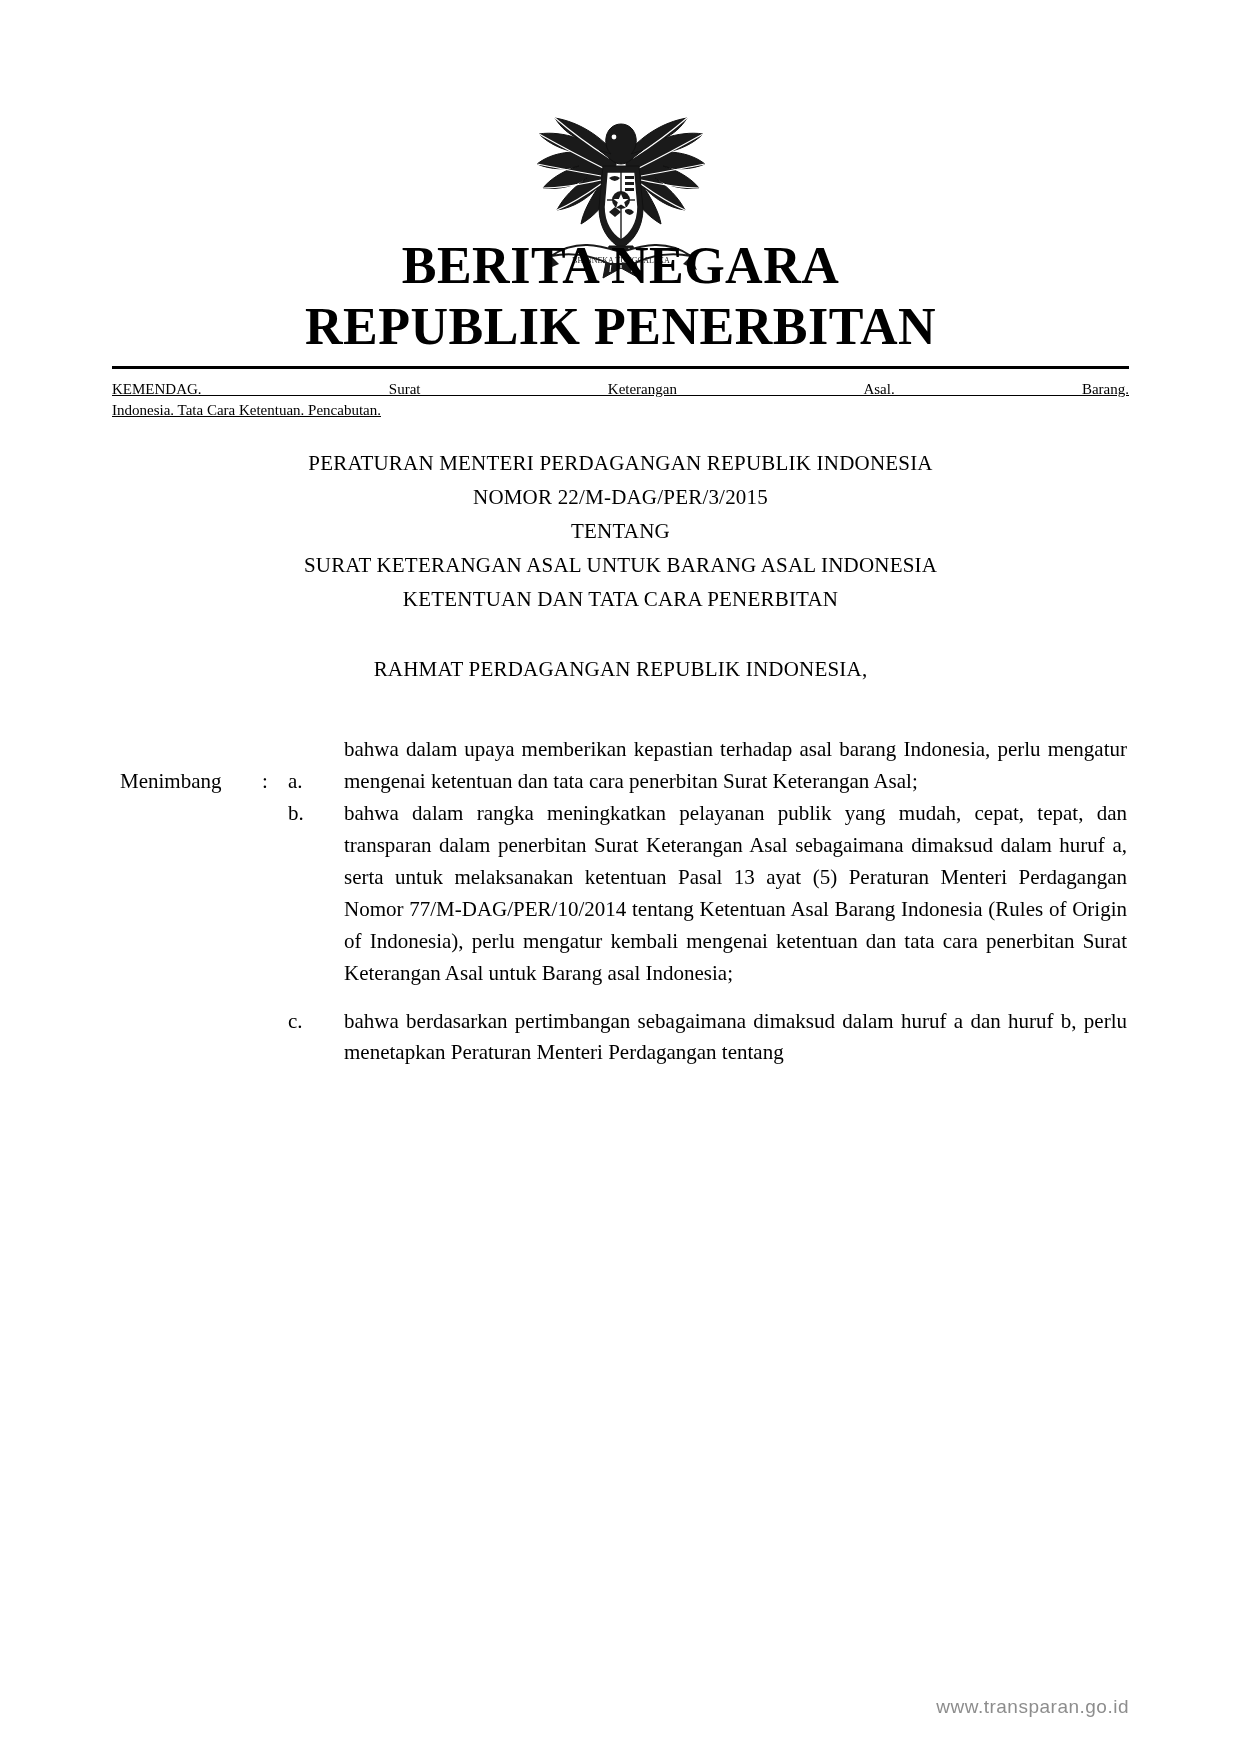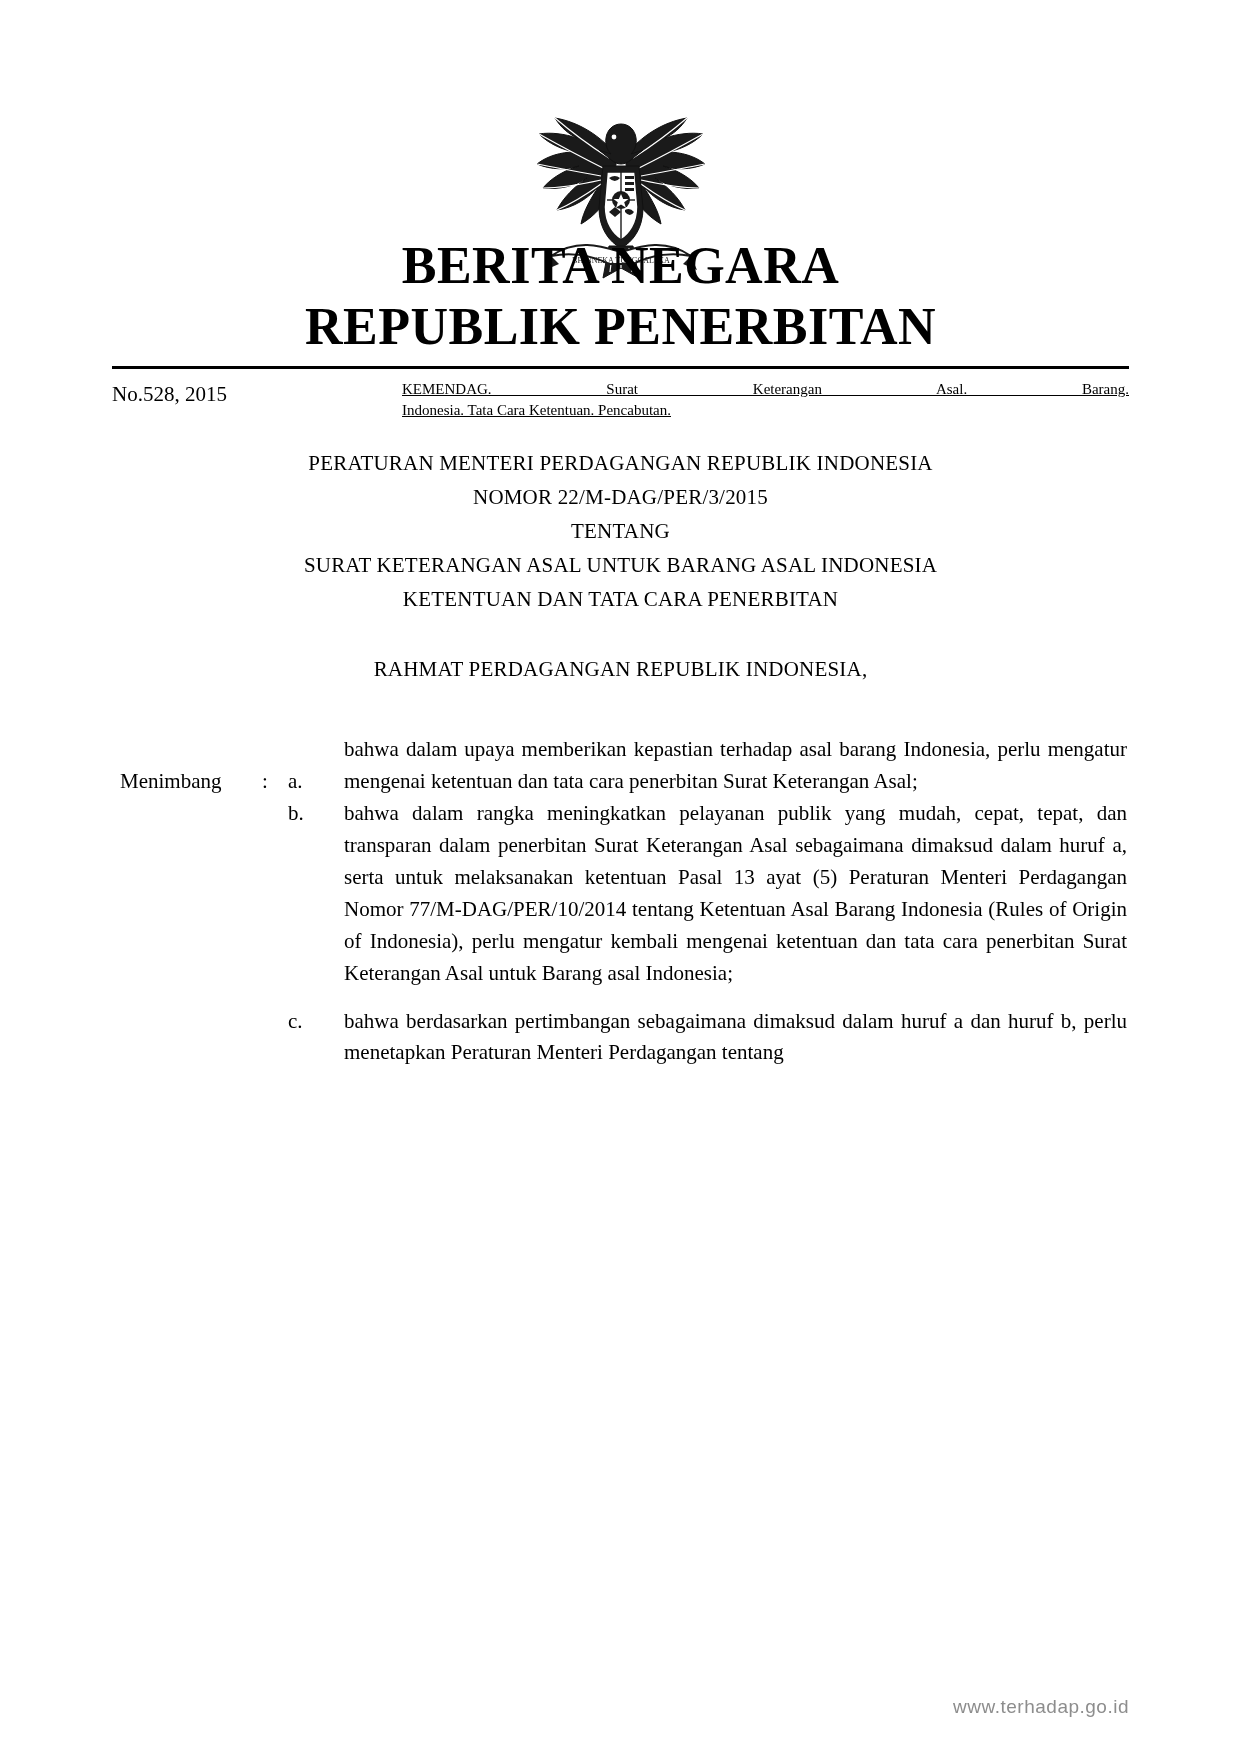--- a/index.html
+++ b/index.html
@@ -211,21 +211,20 @@
   </div>
 
   <div class="masthead">
     <div>BERITA NEGARA</div>
     <div class="line2">REPUBLIK PENERBITAN</div>
   </div>
 
   <hr class="rule">
 
   <div class="meta-row">
-    <div class="meta-no">No.528, 2015</div>
     <div class="meta-subject">
       <span class="justify-line">KEMENDAG. Surat Keterangan Asal. Barang.</span>
       <span class="sub-line">Indonesia. Tata Cara Ketentuan. Pencabutan.</span>
     </div>
   </div>
 
   <div class="title-block">
     <div>PERATURAN MENTERI PERDAGANGAN REPUBLIK INDONESIA</div>
     <div>NOMOR 22/M-DAG/PER/3/2015</div>
     <div>TENTANG</div>
@@ -252,15 +251,15 @@
     </div>
 
     <div class="cons-item">
       <div class="cons-indent"></div>
       <div class="cons-letter">c.</div>
       <div class="cons-text">bahwa berdasarkan pertimbangan sebagaimana dimaksud dalam huruf a dan huruf b, perlu menetapkan Peraturan Menteri Perdagangan tentang</div>
     </div>
 
   </div>
 
-  <div class="footer">www.terhadap.go.id</div>
+  <div class="footer">www.transparan.go.id</div>
 
 </div>
 
 </body></html>

